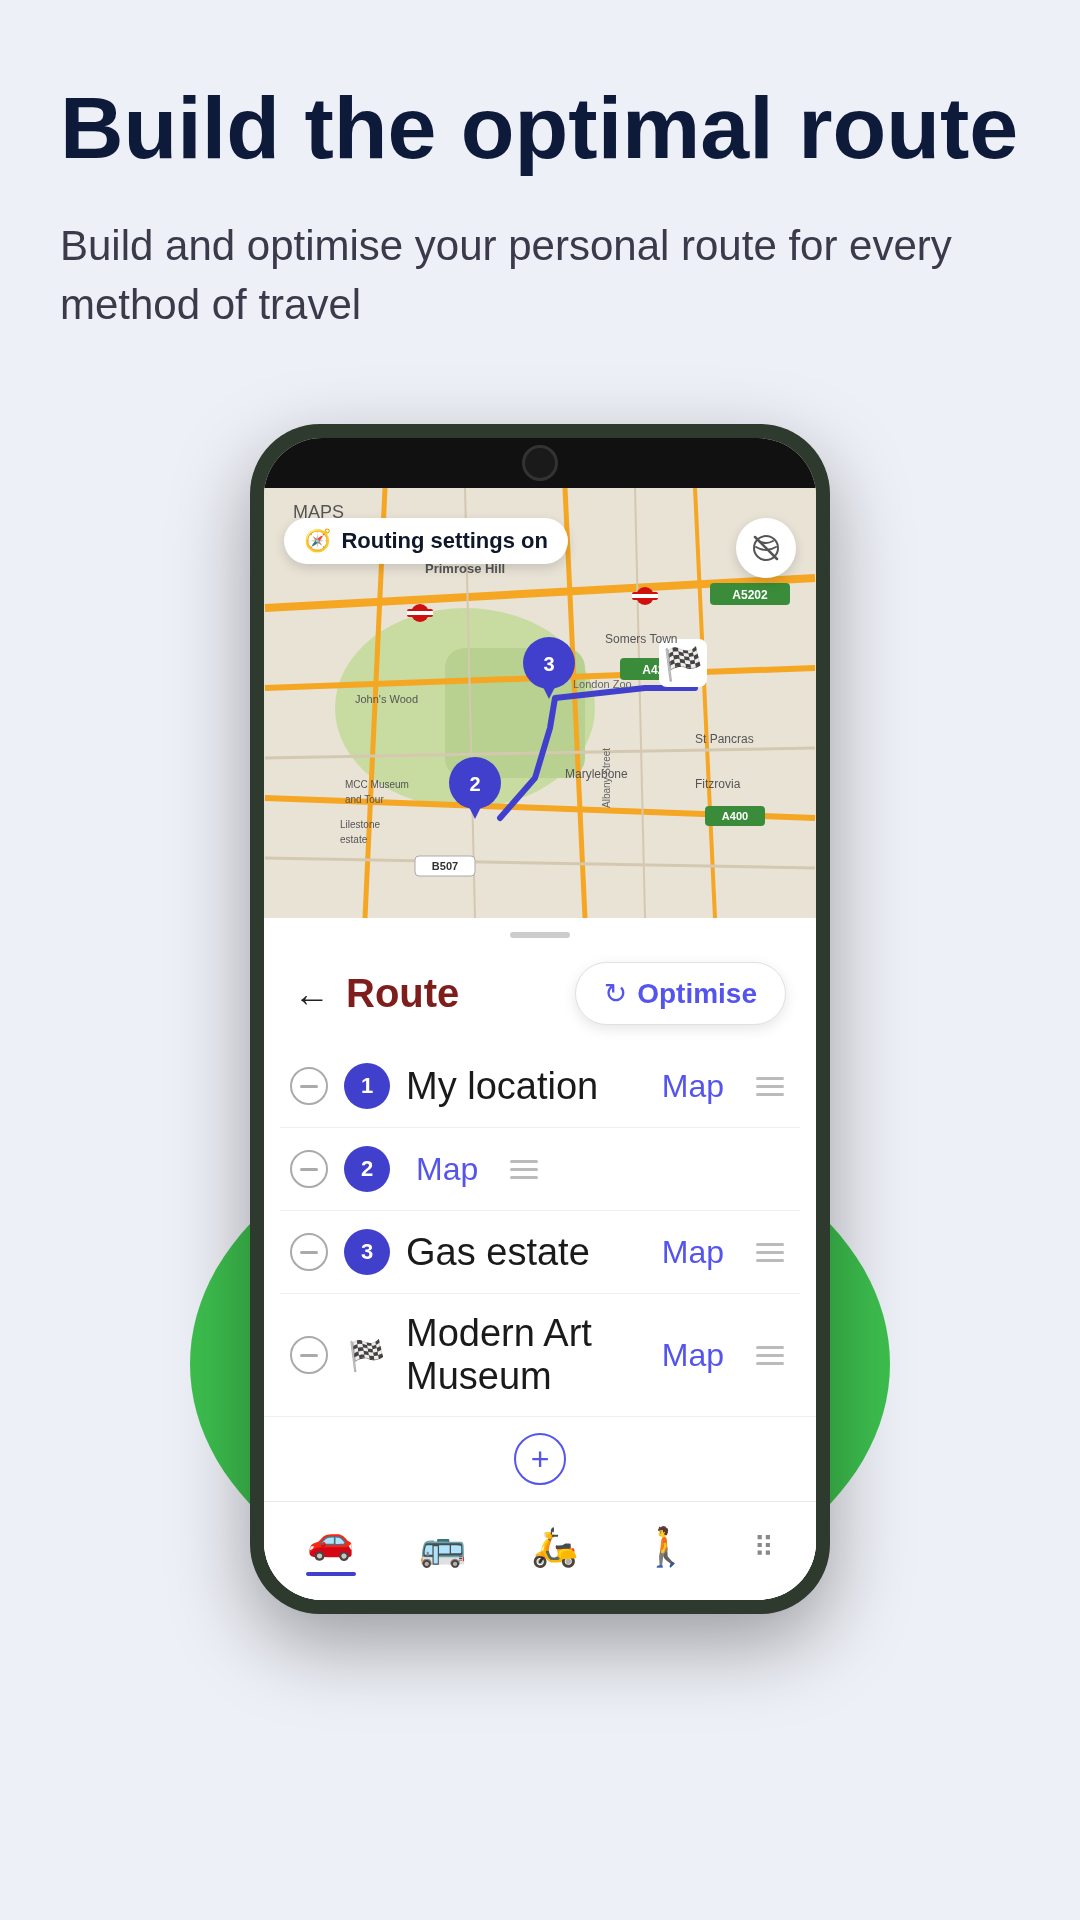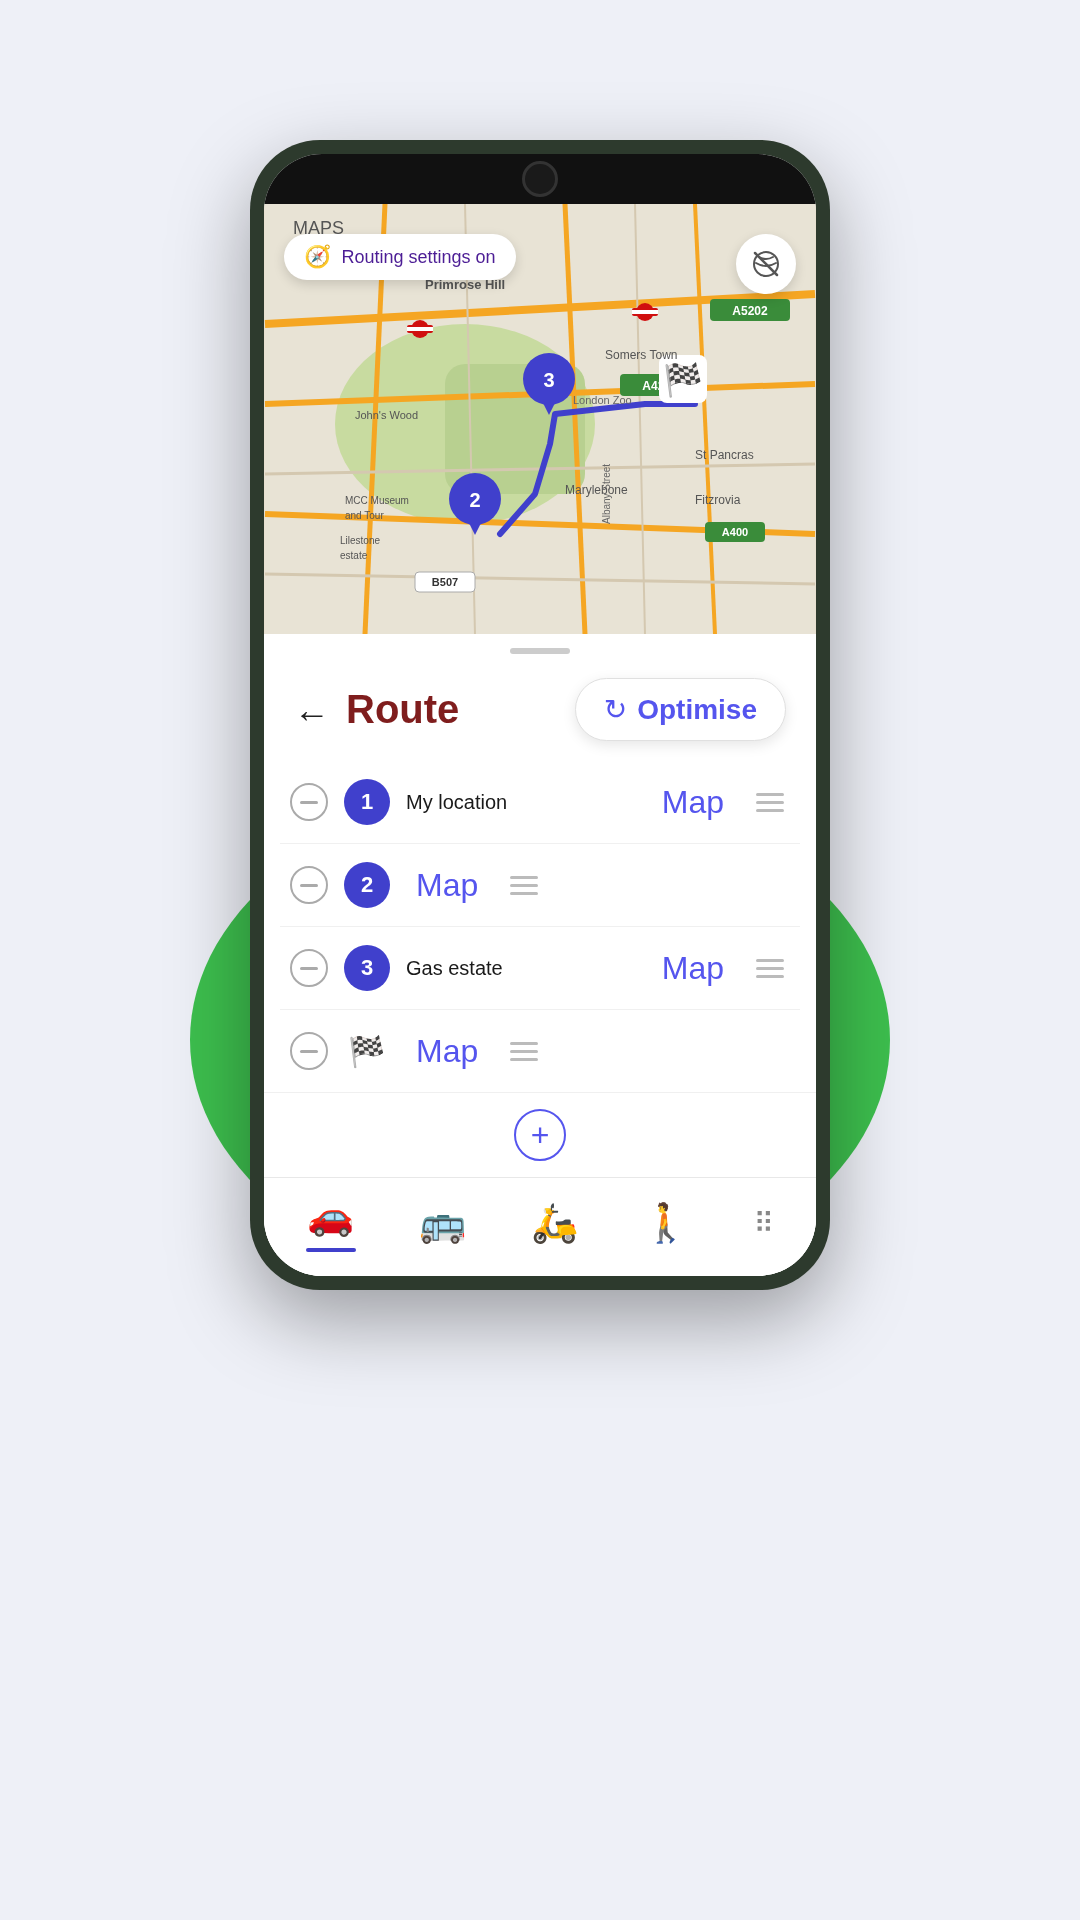--- a/index.html
+++ b/index.html
@@ -122,23 +122,23 @@
       border-radius: 30px;
       padding: 10px 20px;
       display: flex;
       align-items: center;
       gap: 10px;
       box-shadow: 0 4px 12px rgba(0,0,0,0.15);
       z-index: 5;
     }
 
     .routing-badge-text {
-      font-size: 18px;
-      color: #4c1d95;
-      font-weight: 400;
+      font-size: 22px;
+      color: #0f172a;
+      font-weight: 700;
     }
 
     .signal-btn {
       position: absolute;
       top: 30px;
       right: 20px;
       width: 60px;
       height: 60px;
       background: white;
       border-radius: 50%;
@@ -275,21 +275,21 @@
       height: 46px;
       display: flex;
       align-items: center;
       justify-content: center;
       flex-shrink: 0;
       font-size: 30px;
     }
 
     .item-name {
       flex: 1;
-      font-size: 20px;
+      font-size: 38px;
       color: #1a1a1a;
       font-weight: 400;
     }
 
     .map-link {
       font-size: 32px;
       color: #5555ee;
       font-weight: 500;
       padding: 0 10px;
     }
@@ -372,20 +372,24 @@
       inset: 0;
       width: 100%;
       height: 100%;
     }
   </style>
 </head>
 <body>
 
 <div class="page-wrapper">
 
+  <div class="headline-section">
+    <h1 class="main-title">Build the optimal route</h1>
+    <p class="subtitle">Build and optimise your personal route for every method of travel</p>
+  </div>
 
   <div class="phone-mockup-wrapper">
 
     <div class="green-blob"></div>
 
     <div class="phone-outer">
       <div class="phone-inner">
 
         <div class="phone-camera-bar">
           <div class="phone-camera-dot"></div>
@@ -551,20 +555,21 @@
               </div>
             </div>
 
             <div class="route-item">
               <div class="remove-btn">
                 <div class="remove-icon"></div>
               </div>
               <div class="item-flag-badge">
                 🏁
               </div>
+              <span class="item-name">Modern Art Museum</span>
               <span class="map-link">Map</span>
               <div class="drag-handle-icon">
                 <div class="drag-line"></div>
                 <div class="drag-line"></div>
                 <div class="drag-line"></div>
               </div>
             </div>
 
           </div>
 

